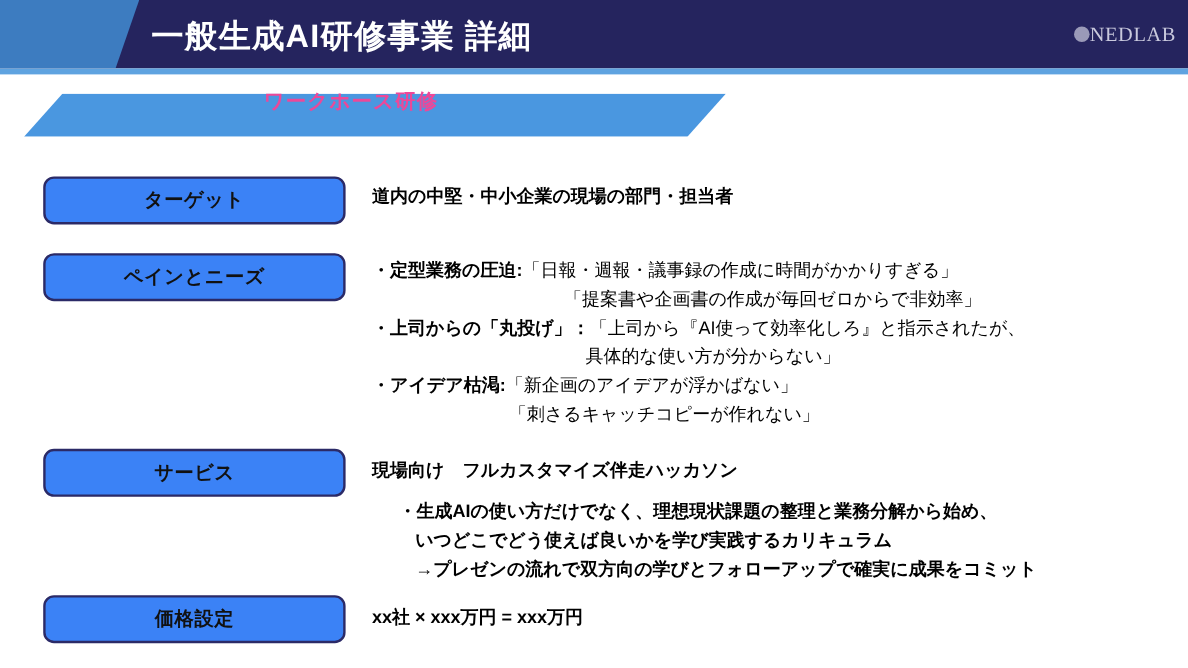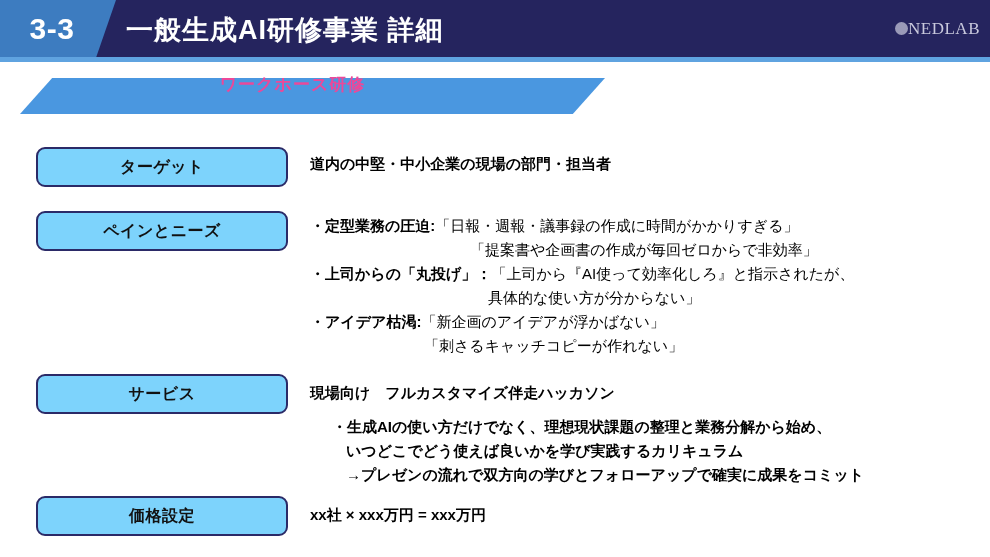--- a/index.html
+++ b/index.html
@@ -120,21 +120,21 @@
     font-weight: bold;
     letter-spacing: 1px;
   }
 
   
   .label-box {
     position: absolute;
     left: 36px;
     width: 252px;
     height: 40px;
-    background: #7dd3fc;
+    background: #3b82f6;
     border: 2px solid #2b2a67;
     border-radius: 9px;
     box-sizing: border-box;
     display: flex;
     align-items: center;
     justify-content: center;
     color: #111111;
     font-size: 16px;
     font-weight: bold;
     letter-spacing: 0.5px;
@@ -171,21 +171,20 @@
   .indent-sub { padding-left: 22px; margin-top: 10px; }
   .indent-sub2 { padding-left: 36px; }
 </style>
 </head>
 <body>
 
 <div class="header">
   <div class="header-navy"></div>
   <div class="header-blue"></div>
   <div class="header-underline"></div>
-  <div class="slide-number">3-3</div>
   <div class="header-title">一般生成AI研修事業 詳細</div>
   <div class="brand">
     <span class="brand-icon"></span>
     <span class="brand-text">NEDLAB</span>
   </div>
 </div>
 
 <div class="sub-banner"></div>
 <div class="sub-banner-label">ワークホース研修</div>
 

